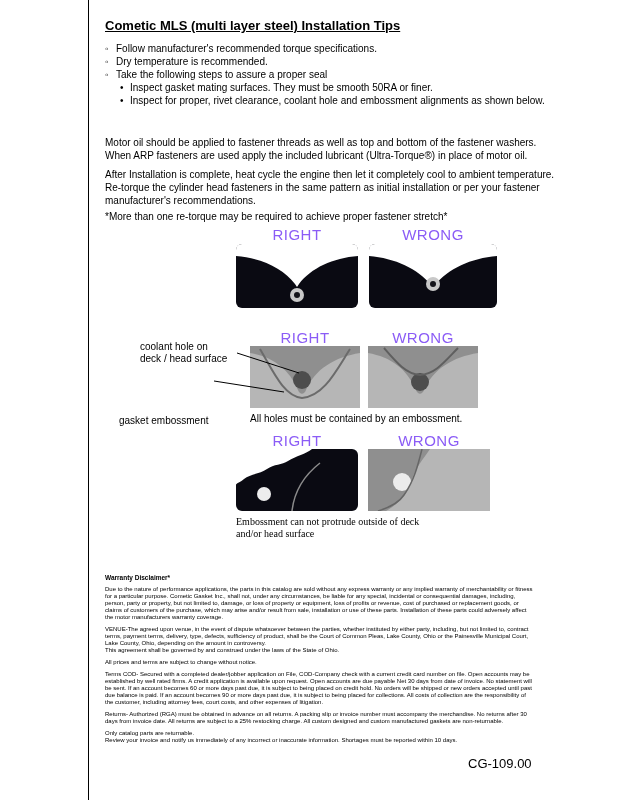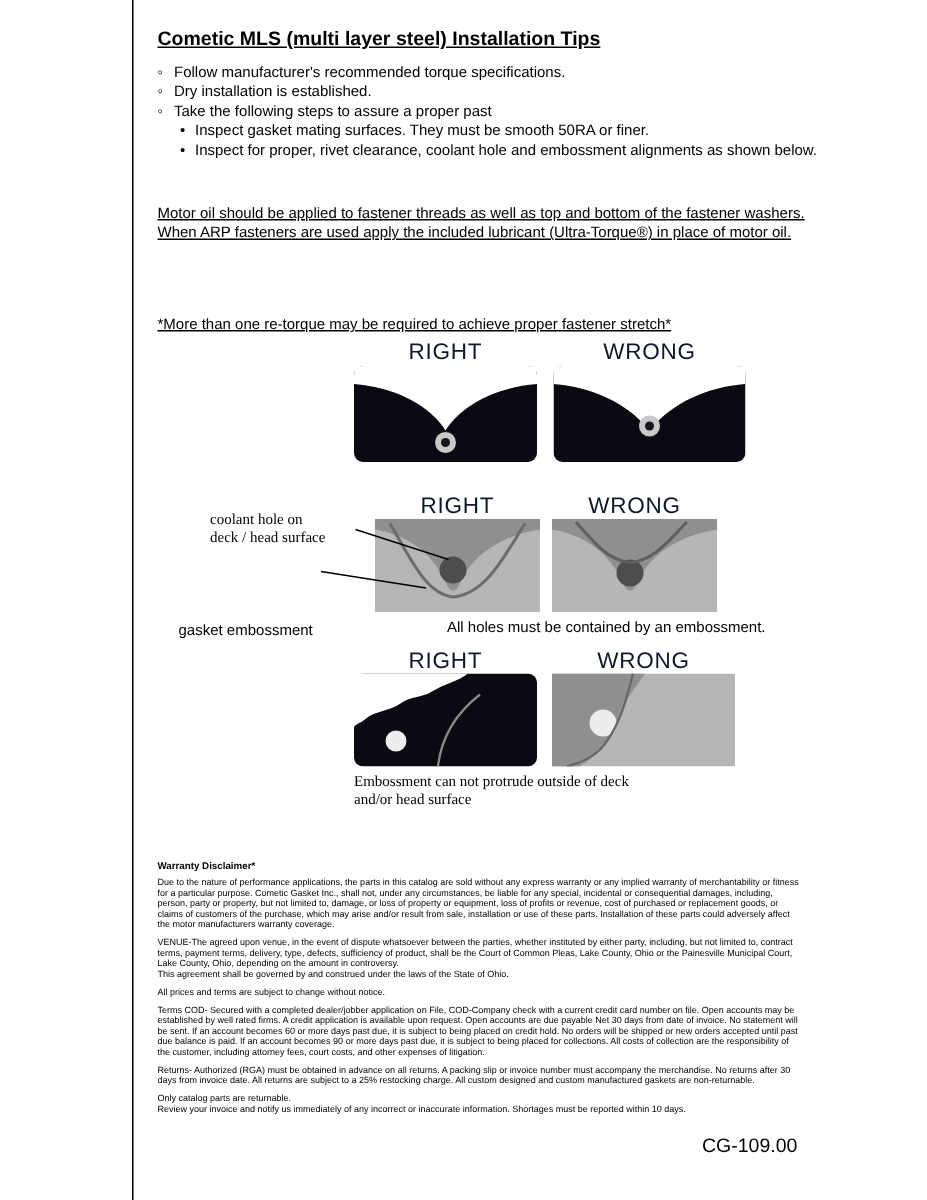--- a/index.html
+++ b/index.html
@@ -8,22 +8,22 @@
     position:relative; width:571px; height:800px; background:#ffffff;
     font-family:"Liberation Sans", sans-serif; color:#000; overflow:hidden;
   }
   .abs { position:absolute; }
   .left-rule { position:absolute; left:88px; top:0; width:1px; height:800px; background:#000; }
   .title { font-size:13px; font-weight:700; text-decoration:underline; white-space:nowrap; }
   .tip { display:flex; font-size:10px; line-height:13px; white-space:nowrap; }
   .tip .marker { display:inline-block; width:11px; text-align:left; }
   .tip.sub .marker { width:10px; }
   .heading { font-size:12px; font-weight:700; }
-  .body-text { font-size:10px; line-height:13px;text-decoration:underline; }
-  .fig-label { font-size:15px; letter-spacing:0.5px; text-align:center; color:#0f172a; }
+  .body-text { font-size:10px; line-height:13px; }
+  .fig-label { font-size:15px; letter-spacing:0.5px; text-align:center; color:#8b5cf6; }
   .caption { font-size:10px; line-height:12px; }
   .callout { font-size:10px; line-height:12px; }
   .pre { white-space:pre-line; }
   .connector { pointer-events:none; z-index:5; }
   .warranty { width:428px; }
   .warranty .w-head { font-size:6.5px; font-weight:700; }
   .warranty p { font-size:6px; line-height:7px; margin-top:5px; white-space:pre-line; }
   .page-code { font-size:13px; }
 </style>
 </head>
@@ -34,57 +34,58 @@
   <div class="left-rule"></div>
 
   <h1 class="abs title" style="left:105px;top:18px;">Cometic MLS (multi layer steel) Installation Tips</h1>
 
   <div class="abs tip" style="left:105px;top:42px;">
     <span class="marker">◦</span>
     <span>Follow manufacturer's recommended torque specifications.</span>
   </div>
   <div class="abs tip" style="left:105px;top:55px;">
     <span class="marker">◦</span>
-    <span>Dry installation is established.</span>
+    <span>Dry temperature is recommended.</span>
   </div>
   <div class="abs tip" style="left:105px;top:68px;">
     <span class="marker">◦</span>
-    <span>Take the following steps to assure a proper past</span>
+    <span>Take the following steps to assure a proper seal</span>
   </div>
   <div class="abs tip sub" style="left:120px;top:81px;">
     <span class="marker">•</span>
     <span>Inspect gasket mating surfaces.  They must be smooth 50RA or finer.</span>
   </div>
   <div class="abs tip sub" style="left:120px;top:94px;">
     <span class="marker">•</span>
     <span>Inspect for proper, rivet clearance, coolant hole and embossment alignments as shown below.</span>
   </div>
 
   <p class="abs body-text" style="left:105px;top:136px;width:455px;">Motor oil should be applied to fastener threads as well as top and bottom of the fastener washers. When ARP fasteners are used apply the included lubricant (Ultra-Torque®) in place of motor oil.</p>
+  <p class="abs body-text" style="left:105px;top:168px;width:455px;">After Installation is complete, heat cycle the engine then let it completely cool to ambient temperature. Re-torque the cylinder head fasteners in the same pattern as initial installation or per your fastener manufacturer's recommendations.</p>
   <p class="abs body-text" style="left:105px;top:210px;width:470px;">*More than one re-torque may be required to achieve proper fastener stretch*</p>
 
   <div class="abs fig-label" style="left:236px;top:226px;width:122px;">RIGHT</div>
   <div class="abs fig-label" style="left:369px;top:226px;width:128px;">WRONG</div>
   <svg class="abs" style="left:236px;top:244px;" width="122" height="64" viewBox="0 0 122 64">
     <rect x="0" y="0" width="122" height="64" rx="6" fill="#0a0a12"></rect>
     <path d="M6 0 L116 0 Q122 0 122 6 L122 12 C97 14 75 24 63 40 L61 43 L59 40 C47 24 25 14 0 12 L0 6 Q0 0 6 0 Z" fill="#ffffff"></path>
     <circle cx="61" cy="51" r="7" fill="#c8c8c8"></circle>
     <circle cx="61" cy="51" r="3" fill="#14141a"></circle>
   </svg>
   <svg class="abs" style="left:369px;top:244px;" width="128" height="64" viewBox="0 0 128 64">
     <rect x="0" y="0" width="128" height="64" rx="6" fill="#0a0a12"></rect>
     <path d="M6 0 L122 0 Q128 0 128 6 L128 12 C102 14 79 25 66 41 L64 44 L62 41 C49 25 26 14 0 12 L0 6 Q0 0 6 0 Z" fill="#ffffff"></path>
     <circle cx="64" cy="40" r="7" fill="#c8c8c8"></circle>
     <circle cx="64" cy="40" r="3" fill="#14141a"></circle>
   </svg>
 
   <div class="abs fig-label" style="left:250px;top:329px;width:110px;">RIGHT</div>
   <div class="abs fig-label" style="left:368px;top:329px;width:110px;">WRONG</div>
 
-  <div class="abs callout pre" style="left:140px;top:341px;width:100px;font-family:Liberation Serif, serif;">coolant hole on
+  <div class="abs callout pre" style="left:140px;top:341px;width:100px;">coolant hole on
 deck / head surface</div>
   <div class="abs callout" style="left:119px;top:395px;margin-top:20px;">gasket embossment</div>
 
   <svg class="abs" style="left:250px;top:346px;" width="110" height="62" viewBox="0 0 110 62">
     <rect width="110" height="62" fill="#b6b6b6"></rect>
     <path d="M0 0 L110 0 L110 7 C85 11 65 23 56 44 C54 49 50 49 48 44 C39 23 23 11 0 7 Z" fill="#8f8f8f"></path>
     <path d="M10 3 C24 27 34 50 52 52 C74 50 86 25 100 3" fill="none" stroke="#6b6b6b" stroke-width="2"></path>
     <circle cx="52" cy="34" r="9" fill="#4d4d4d"></circle>
   </svg>
   <svg class="abs" style="left:368px;top:346px;" width="110" height="62" viewBox="0 0 110 62">
@@ -92,21 +93,21 @@
     <path d="M0 0 L110 0 L110 7 C85 11 65 23 56 44 C54 49 50 49 48 44 C39 23 23 11 0 7 Z" fill="#8f8f8f"></path>
     <circle cx="52" cy="36" r="9" fill="#4d4d4d"></circle>
     <path d="M16 2 C28 16 38 28 52 29 C68 28 78 14 90 2" fill="none" stroke="#5f5f5f" stroke-width="2"></path>
   </svg>
 
   <svg class="abs connector" style="left:205px;top:340px;" width="115" height="60" viewBox="0 0 115 60">
     <line x1="32" y1="13" x2="94" y2="33" stroke="#000" stroke-width="1"></line>
     <line x1="9" y1="41" x2="79" y2="52" stroke="#000" stroke-width="1"></line>
   </svg>
 
-  <div class="abs caption" style="left:250px;top:413px;margin-left:48px;">All holes must be contained by an embossment.</div>
+  <div class="abs caption" style="left:250px;top:413px;">All holes must be contained by an embossment.</div>
 
   <div class="abs fig-label" style="left:236px;top:432px;width:122px;">RIGHT</div>
   <div class="abs fig-label" style="left:368px;top:432px;width:122px;">WRONG</div>
   <svg class="abs" style="left:236px;top:449px;" width="122" height="62" viewBox="0 0 122 62">
     <rect width="122" height="62" rx="6" fill="#0a0a12"></rect>
     <path d="M0 0 L76 0 C70 5 60 7 52 12 C46 16 38 15 31 20 C24 25 14 25 8 30 C5 33 0 34 0 36 Z" fill="#ffffff"></path>
     <path d="M56 62 C58 44 66 28 84 14" fill="none" stroke="#8b8b8b" stroke-width="1.5"></path>
     <circle cx="28" cy="45" r="7" fill="#ededed"></circle>
   </svg>
   <svg class="abs" style="left:368px;top:449px;" width="122" height="62" viewBox="0 0 122 62">

